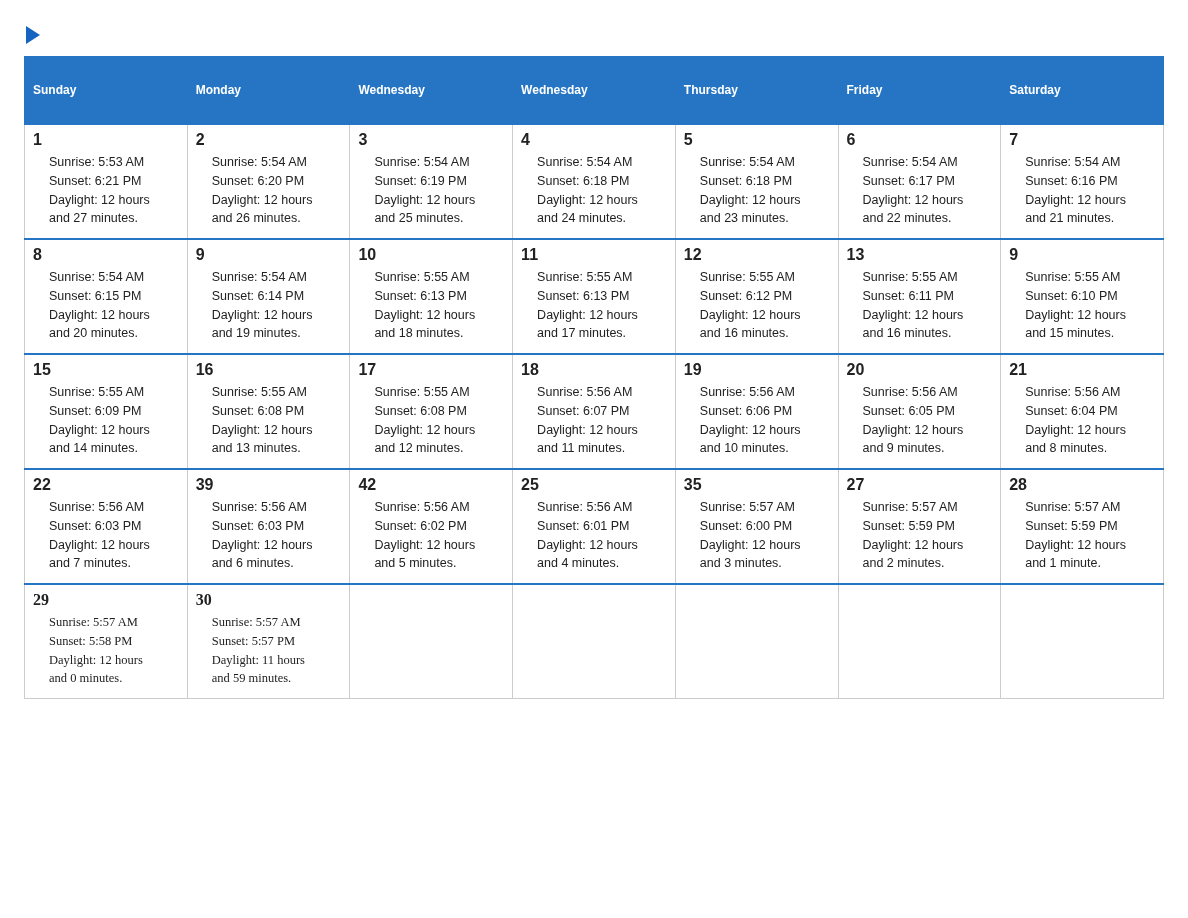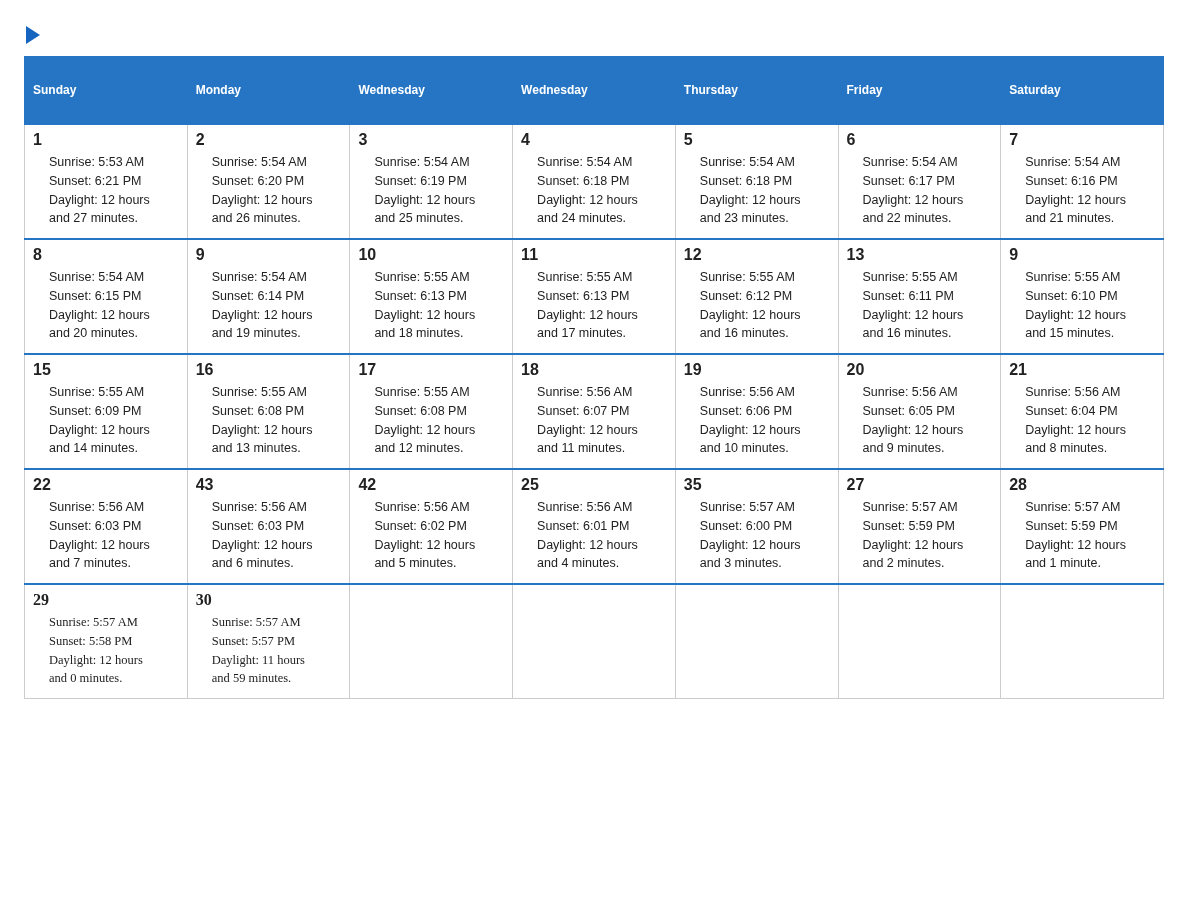--- a/index.html
+++ b/index.html
@@ -220,21 +220,21 @@
           <span class="day-number">21</span>
           <div class="day-info">Sunrise: 5:56 AM<br>Sunset: 6:04 PM<br>Daylight: 12 hours<br>and 8 minutes.</div>
         </td>
       </tr>
       <tr>
         <td>
           <span class="day-number">22</span>
           <div class="day-info">Sunrise: 5:56 AM<br>Sunset: 6:03 PM<br>Daylight: 12 hours<br>and 7 minutes.</div>
         </td>
         <td>
-          <span class="day-number">43</span>
+          <span class="day-number">39</span>
           <div class="day-info">Sunrise: 5:56 AM<br>Sunset: 6:03 PM<br>Daylight: 12 hours<br>and 6 minutes.</div>
         </td>
         <td>
           <span class="day-number">42</span>
           <div class="day-info">Sunrise: 5:56 AM<br>Sunset: 6:02 PM<br>Daylight: 12 hours<br>and 5 minutes.</div>
         </td>
         <td>
           <span class="day-number">25</span>
           <div class="day-info">Sunrise: 5:56 AM<br>Sunset: 6:01 PM<br>Daylight: 12 hours<br>and 4 minutes.</div>
         </td>

